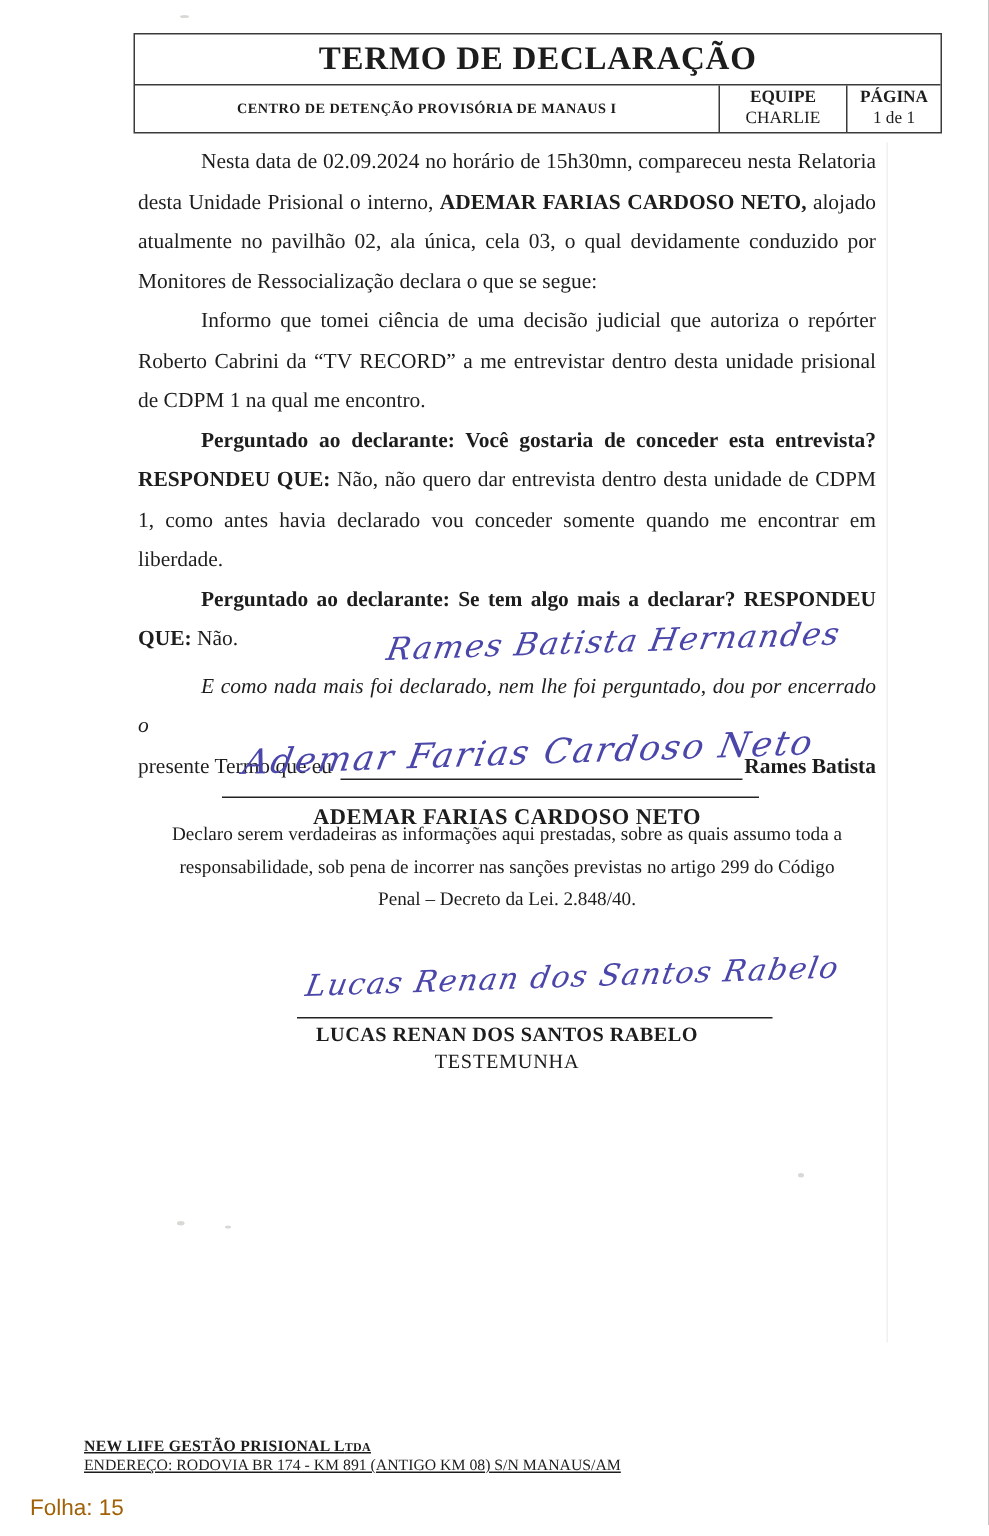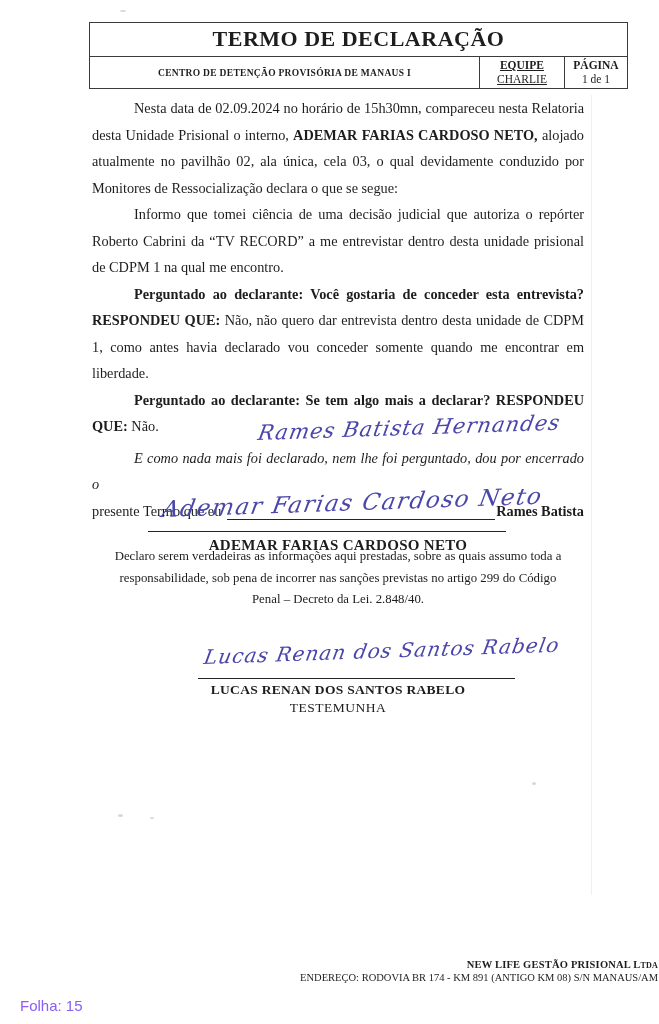--- a/index.html
+++ b/index.html
@@ -18,21 +18,21 @@
     padding:3px 0 4px 0; font-weight:bold; font-size:22px; letter-spacing:.5px;
   }
   .sub-row { display:flex; align-items:stretch; }
   .cell-org {
     flex:0 0 381px; display:flex; align-items:center; justify-content:center;
     font-weight:bold; font-size:9.5px; letter-spacing:.3px;
     border-right:1.6px solid #3b3b3b; padding:2px 4px;
   }
   .cell-eq {
     flex:0 0 84px; border-right:1.6px solid #3b3b3b;
-    text-align:center; font-size:11.5px; padding:1px 0 2px 0; line-height:14px;text-decoration:underline;
+    text-align:center; font-size:11.5px; padding:1px 0 2px 0; line-height:14px;
   }
   .cell-pg { flex:1; text-align:center; font-size:11.5px; padding:1px 0 2px 0; line-height:14px; }
   .hdr-label { font-weight:bold; display:block; }
   .hdr-value { display:block; }
   
   .body-text {
     position:absolute; left:92px; top:95px; width:492px;
     font-size:14.3px; line-height:26.5px; text-align:justify;
   }
   .body-text p { margin:0; text-indent:42px; }
@@ -57,27 +57,27 @@
   
   .sig-line { position:absolute; border-top:1.4px solid #232323; height:0; }
   .sig-line-declarant { left:148px; top:531px; width:358px; }
   .sig-line-witness   { left:198px; top:678px; width:317px; }
   .center-band { position:absolute; left:92px; width:492px; text-align:center; }
   .declarant-name { top:537px; font-weight:bold; font-size:15px; letter-spacing:.3px; }
   .disclaimer { left:107px; width:462px; top:546px; font-size:12.8px; line-height:21.5px; }
   .witness-name { top:682px; font-weight:bold; font-size:13.5px; letter-spacing:.3px; }
   .witness-role { top:700px; font-size:13.5px; letter-spacing:.5px; }
   
-  .footer { position:absolute; left:56px; width:602px; text-align:right; }
+  .footer { position:absolute; left:56px; width:602px; text-align:left;text-decoration:underline; }
   .footer-company { top:959px; font-weight:bold; font-size:10.5px; letter-spacing:.2px; }
   .footer-company .suffix { font-size:8px; }
   .footer-address { top:972px; font-size:10.5px; }
   .folio {
     position:absolute; left:20px; top:997px;
-    font-family:"Liberation Sans", sans-serif; font-size:15px; color:#8b5cf6;
+    font-family:"Liberation Sans", sans-serif; font-size:15px; color:#a16207;
   }
   
   .scan-vline { position:absolute; left:591px; top:95px; width:1px; height:800px; background:#f0f0ee; }
   .speck { position:absolute; background:#d8d8d4; border-radius:50%; }
 </style>
 </head>
 <body>
 
 <div class="page">
 

